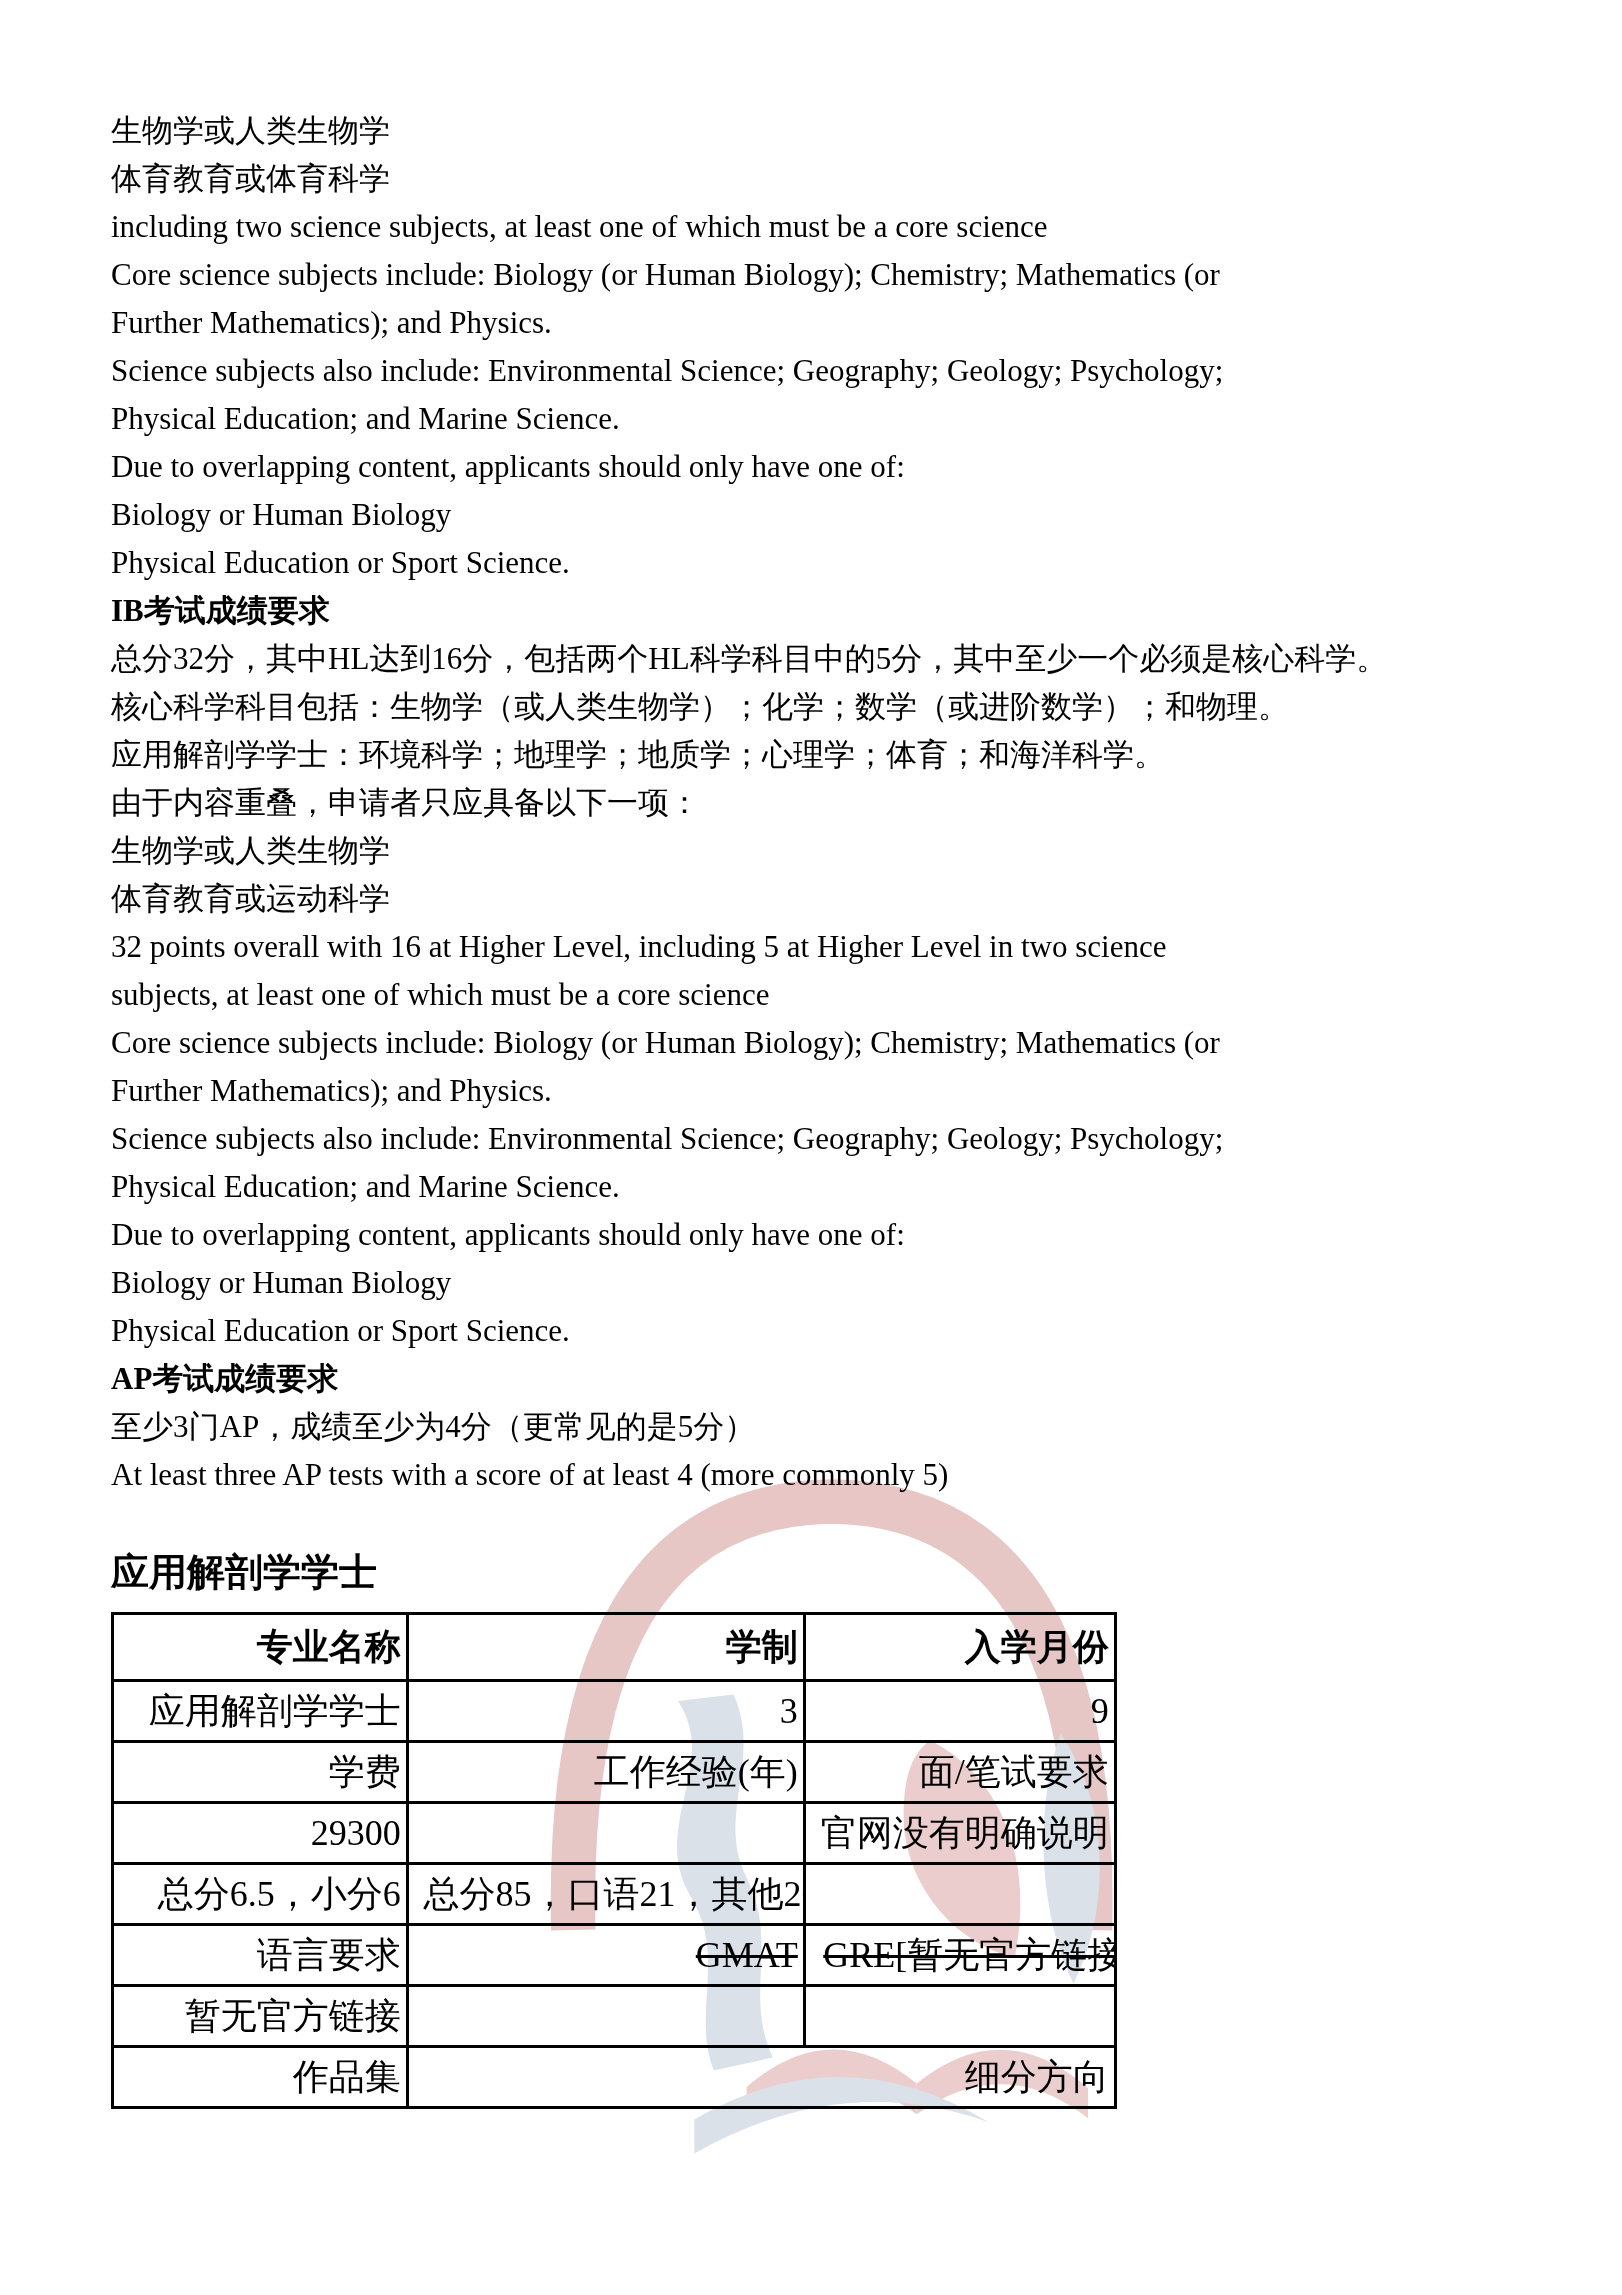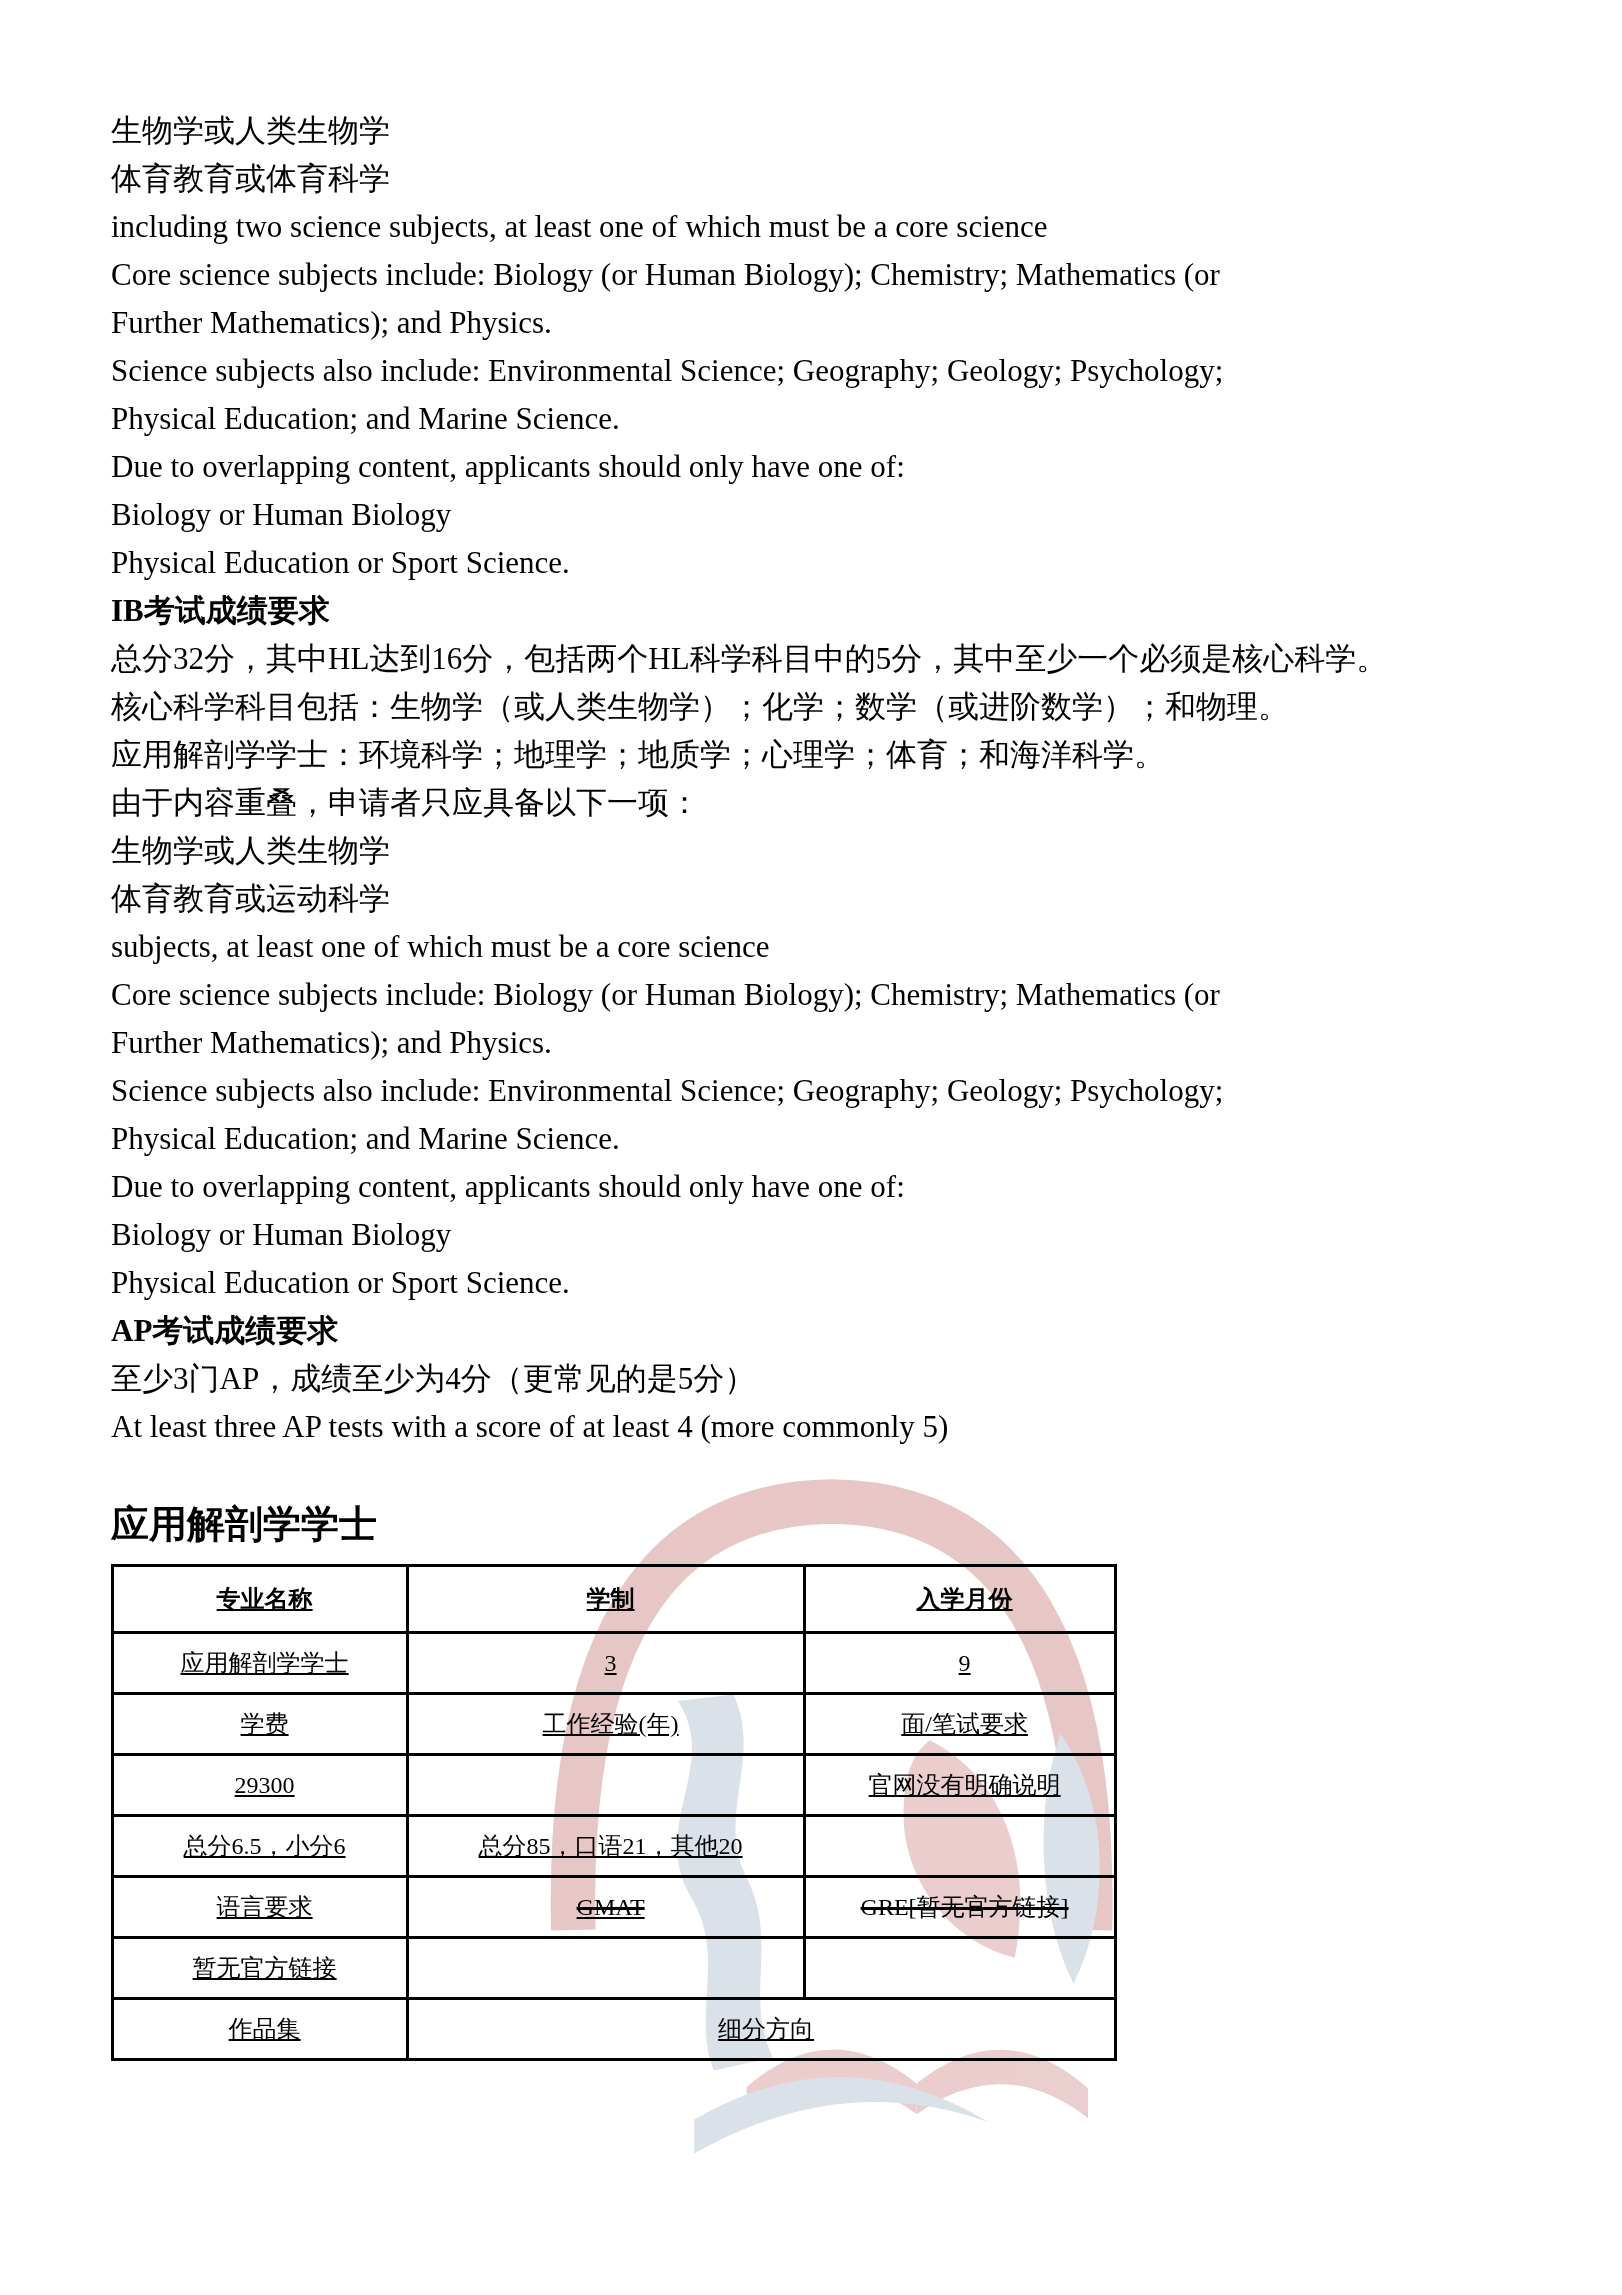--- a/index.html
+++ b/index.html
@@ -43,30 +43,29 @@
   }
   table.info-table {
     border-collapse:collapse;
     table-layout:fixed;
     width:1003px;
     margin-top:17px;
     background:transparent;
   }
   .info-table th, .info-table td {
     border:3.9px solid #000000;
-    font-size:24px;
-    text-align:center;
+    font-size:36px;
+    text-align:right;
     vertical-align:middle;
     padding:0 5.2px 0 14.4px;
     height:58px;
     background:transparent;
     font-weight:normal;
     overflow:hidden;
     white-space:nowrap;
-    text-decoration:underline;
   }
   .info-table thead th {
     font-weight:bold;
     height:64px;
   }
   .strike {
     text-decoration:line-through;
     text-decoration-thickness:3.3px;
   }
   .strike-fill {
@@ -105,20 +104,21 @@
     <div class="line">Due to overlapping content, applicants should only have one of:</div>
     <div class="line">Biology or Human Biology</div>
     <div class="line">Physical Education or Sport Science.</div>
     <div class="line bold">IB考试成绩要求</div>
     <div class="line">总分32分，其中HL达到16分，包括两个HL科学科目中的5分，其中至少一个必须是核心科学。</div>
     <div class="line">核心科学科目包括：生物学（或人类生物学）；化学；数学（或进阶数学）；和物理。</div>
     <div class="line">应用解剖学学士：环境科学；地理学；地质学；心理学；体育；和海洋科学。</div>
     <div class="line">由于内容重叠，申请者只应具备以下一项：</div>
     <div class="line">生物学或人类生物学</div>
     <div class="line">体育教育或运动科学</div>
+    <div class="line">32 points overall with 16 at Higher Level, including 5 at Higher Level in two science</div>
     <div class="line">subjects, at least one of which must be a core science</div>
     <div class="line">Core science subjects include: Biology (or Human Biology); Chemistry; Mathematics (or</div>
     <div class="line">Further Mathematics); and Physics.</div>
     <div class="line">Science subjects also include: Environmental Science; Geography; Geology; Psychology;</div>
     <div class="line">Physical Education; and Marine Science.</div>
     <div class="line">Due to overlapping content, applicants should only have one of:</div>
     <div class="line">Biology or Human Biology</div>
     <div class="line">Physical Education or Sport Science.</div>
     <div class="line bold">AP考试成绩要求</div>
     <div class="line">至少3门AP，成绩至少为4分（更常见的是5分）</div>

